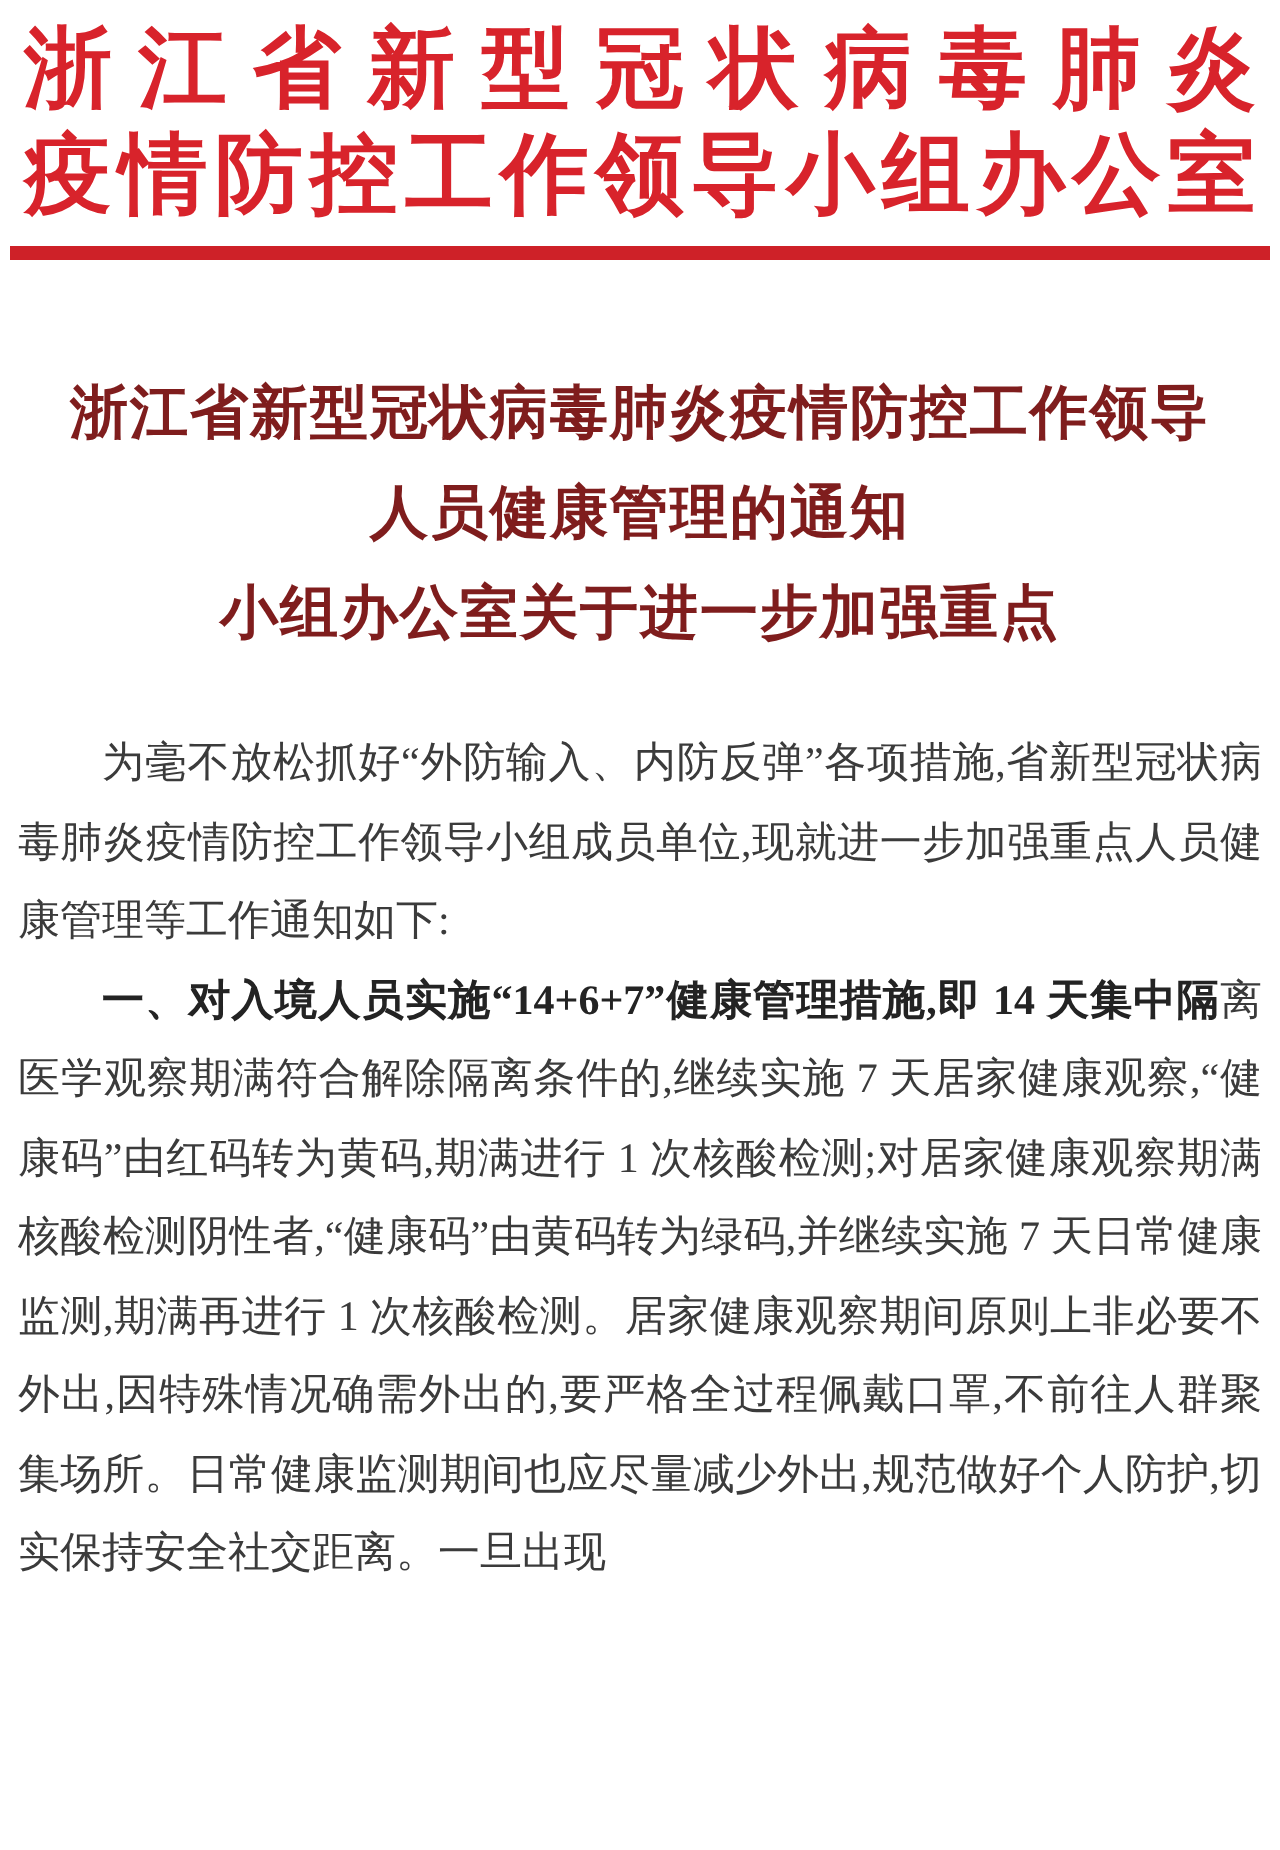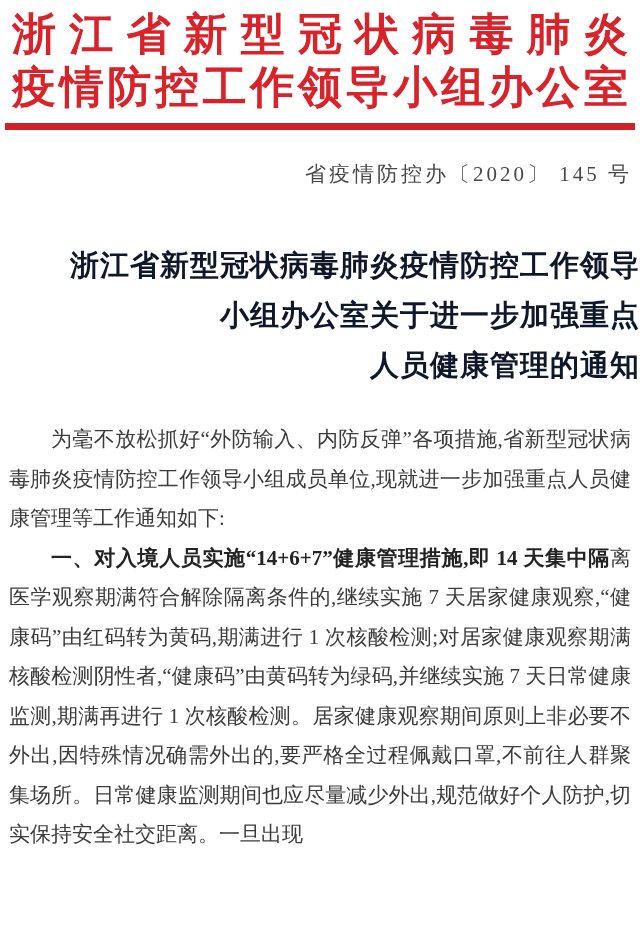--- a/index.html
+++ b/index.html
@@ -35,25 +35,25 @@
     margin-top: 30px;
     padding-right: 8px;
     text-align: right;
     font-size: 21px;
     letter-spacing: 3px;
     color: #474747;
   }
   
   .doc-title {
     margin-top: 52px;
-    text-align: right;
+    text-align: center;
     font-weight: bold;
     font-size: 29px;
     line-height: 50px;
-    color: #0f172a;
+    color: #7f1d1d;
     letter-spacing: 1px;
   }
   
   .doc-body {
     margin: 30px 9px 0 9px;
     font-size: 21px;
     line-height: 39.5px;
     text-align: justify;
     text-justify: inter-ideograph;
     color: #3b3b3b;
@@ -93,26 +93,25 @@
         <span>小</span>
         <span>组</span>
         <span>办</span>
         <span>公</span>
         <span>室</span>
       </div>
   </div>
 
   <div class="red-rule"></div>
 
-  <div class="doc-number">省疫情防控办〔2020〕 145 号</div>
 
   <div class="doc-title">
     <div>浙江省新型冠状病毒肺炎疫情防控工作领导</div>
+    <div>人员健康管理的通知</div>
     <div>小组办公室关于进一步加强重点</div>
-    <div>人员健康管理的通知</div>
   </div>
 
   <div class="doc-body">
     <p class="indent">为毫不放松抓好“外防输入、内防反弹”各项措施,省新型冠状病毒肺炎疫情防控工作领导小组成员单位,现就进一步加强重点人员健康管理等工作通知如下:</p>
     <p class="indent"><span class="bold-lead">一、对入境人员实施“14+6+7”健康管理措施,即 14 天集中隔</span><span>离医学观察期满符合解除隔离条件的,继续实施 7 天居家健康观察,“健康码”由红码转为黄码,期满进行 1 次核酸检测;对居家健康观察期满核酸检测阴性者,“健康码”由黄码转为绿码,并继续实施 7 天日常健康监测,期满再进行 1 次核酸检测。居家健康观察期间原则上非必要不外出,因特殊情况确需外出的,要严格全过程佩戴口罩,不前往人群聚集场所。日常健康监测期间也应尽量减少外出,规范做好个人防护,切实保持安全社交距离。一旦出现</span></p>
   </div>
 
 </div>
 
 </body></html>

